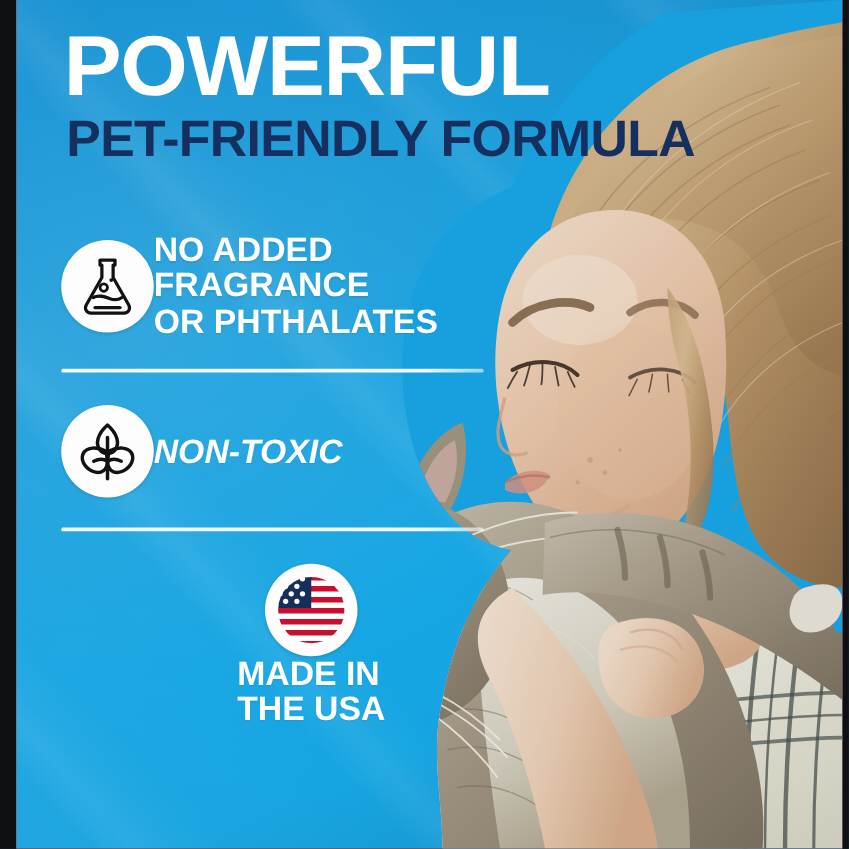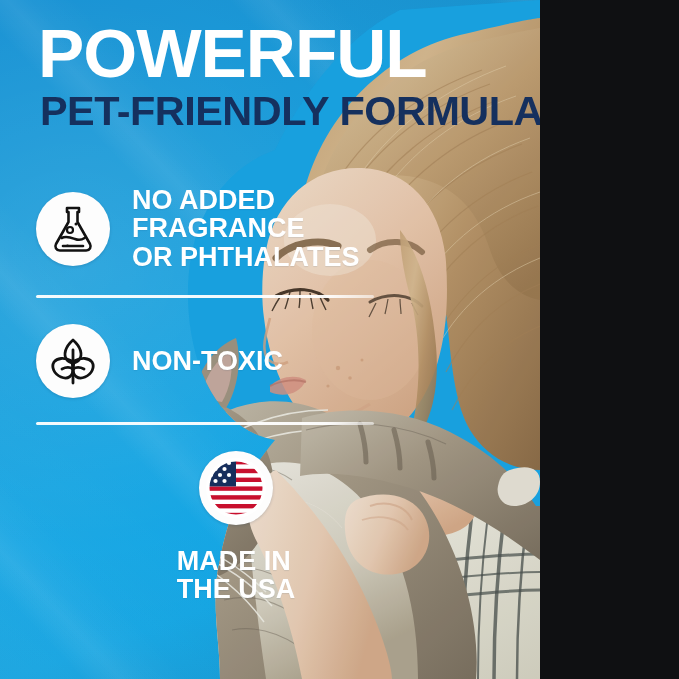--- a/index.html
+++ b/index.html
@@ -6,24 +6,25 @@
     margin: 0;
     padding: 0;
     background: #0f1012;
   }
   body {
     font-family: "Liberation Sans", sans-serif;
   }
 
   #ad {
     position: relative;
-    width: 540px;
+    width: 661px;
     height: 679px;
     overflow: hidden;
     background: #ef4444;
+    margin-left: 13px;
   }
 
   
   .bg-base {
     position: absolute;
     inset: 0;
     background:
       linear-gradient(160deg, #1b93d4 0%, #1b9cd9 28%, #18a5e2 58%, #15a8e6 78%, #1598d2 100%);
   }
   .bg-sheen {
@@ -102,21 +103,20 @@
   .features {
     position: absolute;
     left: 36px;
     top: 186px;
     width: 400px;
     z-index: 5;
   }
   .feature {
     display: flex;
     align-items: center;
-    gap: 22px;
   }
   .feature-icon {
     flex: 0 0 auto;
     width: 74px;
     height: 74px;
     border-radius: 50%;
     background: #fdfdfd;
     display: flex;
     align-items: center;
     justify-content: center;
@@ -127,21 +127,21 @@
   .feature-label {
     color: #ffffff;
     font-weight: 700;
     font-size: 27px;
     line-height: 1.05;
     letter-spacing: 0px;
     white-space: pre-line;
     text-shadow: 0 1px 1px rgba(0,60,100,.10);
   }
   .feature-row-1 { margin-top: 0; }
-  .feature-row-2 { margin-top: 26px; }
+  .feature-row-2 { margin-top: 26px; font-style: italic; }
   .feature-row-3 { margin-top: 26px; flex-direction: column; }
 
   .divider {
     height: 3px;
     width: 338px;
     margin: 24px 0 0 0;
     background: linear-gradient(to right, rgba(255,255,255,.95) 0%, rgba(255,255,255,.95) 86%, rgba(255,255,255,.55) 100%);
     border-radius: 2px;
   }
 </style>

